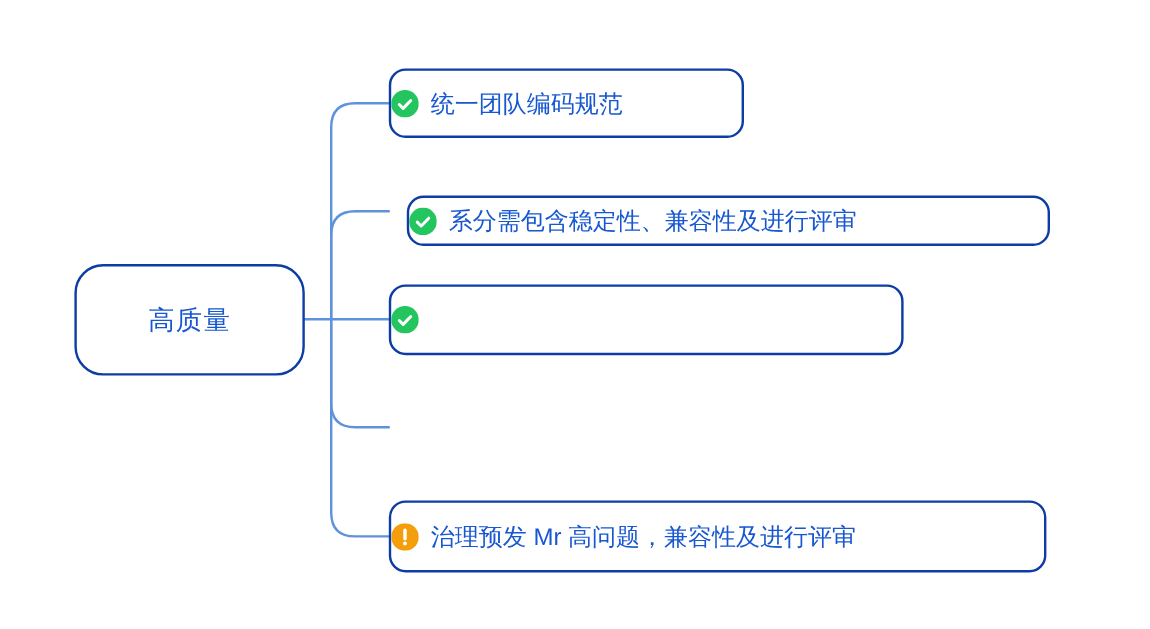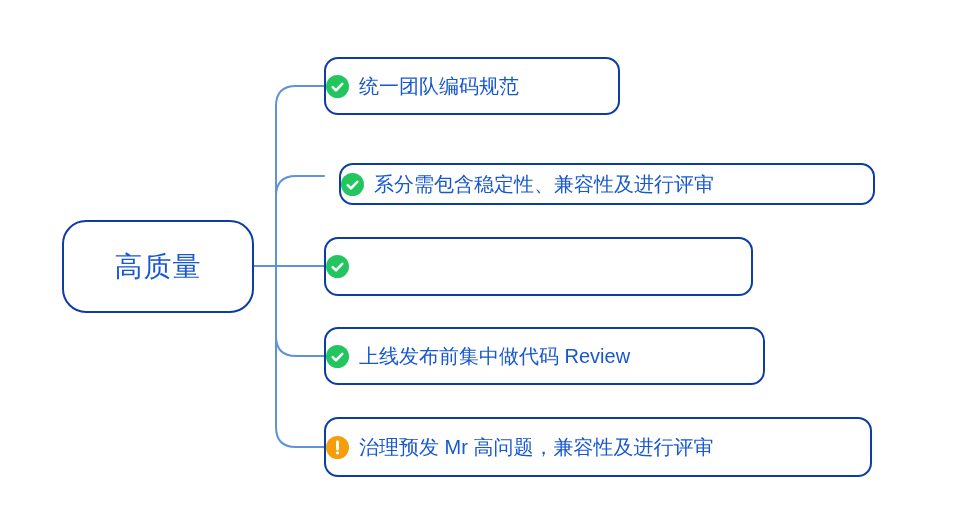--- a/index.html
+++ b/index.html
@@ -31,21 +31,21 @@
     color: #1757D0;
     font-weight: 500;
   }
   .root-node {
     left: 62px;
     top: 220px;
     width: 192px;
     height: 93px;
     border-radius: 24px;
     justify-content: center;
-    font-size: 28px;
+    font-size: 22px;
     letter-spacing: 1px;
   }
   .child-node {
     height: 58px;
     border-radius: 14px;
     font-size: 20px;
     gap: 10px;
   }
   .child-1 { left: 324px; top: 57px;  width: 296px; }
   .child-2 { left: 339px; top: 147px; width: 536px; height: 42px; margin-top: 16px; }
@@ -103,29 +103,20 @@
 
   <div class="node child-node child-3">
     <span class="node-icon">
       <svg width="23" height="23" viewBox="0 0 24 24">
         <circle cx="12" cy="12" r="12" fill="#22C55E"></circle>
         <path d="M7 12.6 L10.4 16 L17 9.2" fill="none" stroke="#ffffff" stroke-width="2.6" stroke-linecap="round" stroke-linejoin="round"></path>
       </svg>
     </span>
   </div>
 
-  <div class="node child-node child-4">
-    <span class="node-icon">
-      <svg width="23" height="23" viewBox="0 0 24 24">
-        <circle cx="12" cy="12" r="12" fill="#22C55E"></circle>
-        <path d="M7 12.6 L10.4 16 L17 9.2" fill="none" stroke="#ffffff" stroke-width="2.6" stroke-linecap="round" stroke-linejoin="round"></path>
-      </svg>
-    </span>
-    <span class="node-label">上线发布前集中做代码 Review</span>
-  </div>
 
   <div class="node child-node child-5">
     <span class="node-icon">
       <svg width="23" height="23" viewBox="0 0 24 24">
         <circle cx="12" cy="12" r="12" fill="#F59E0B"></circle>
         <path d="M12 6.2 V 13.6" fill="none" stroke="#ffffff" stroke-width="3" stroke-linecap="round"></path>
         <circle cx="12" cy="17.6" r="1.7" fill="#ffffff"></circle>
       </svg>
     </span>
     <span class="node-label">治理预发 Mr 高问题，兼容性及进行评审</span>

